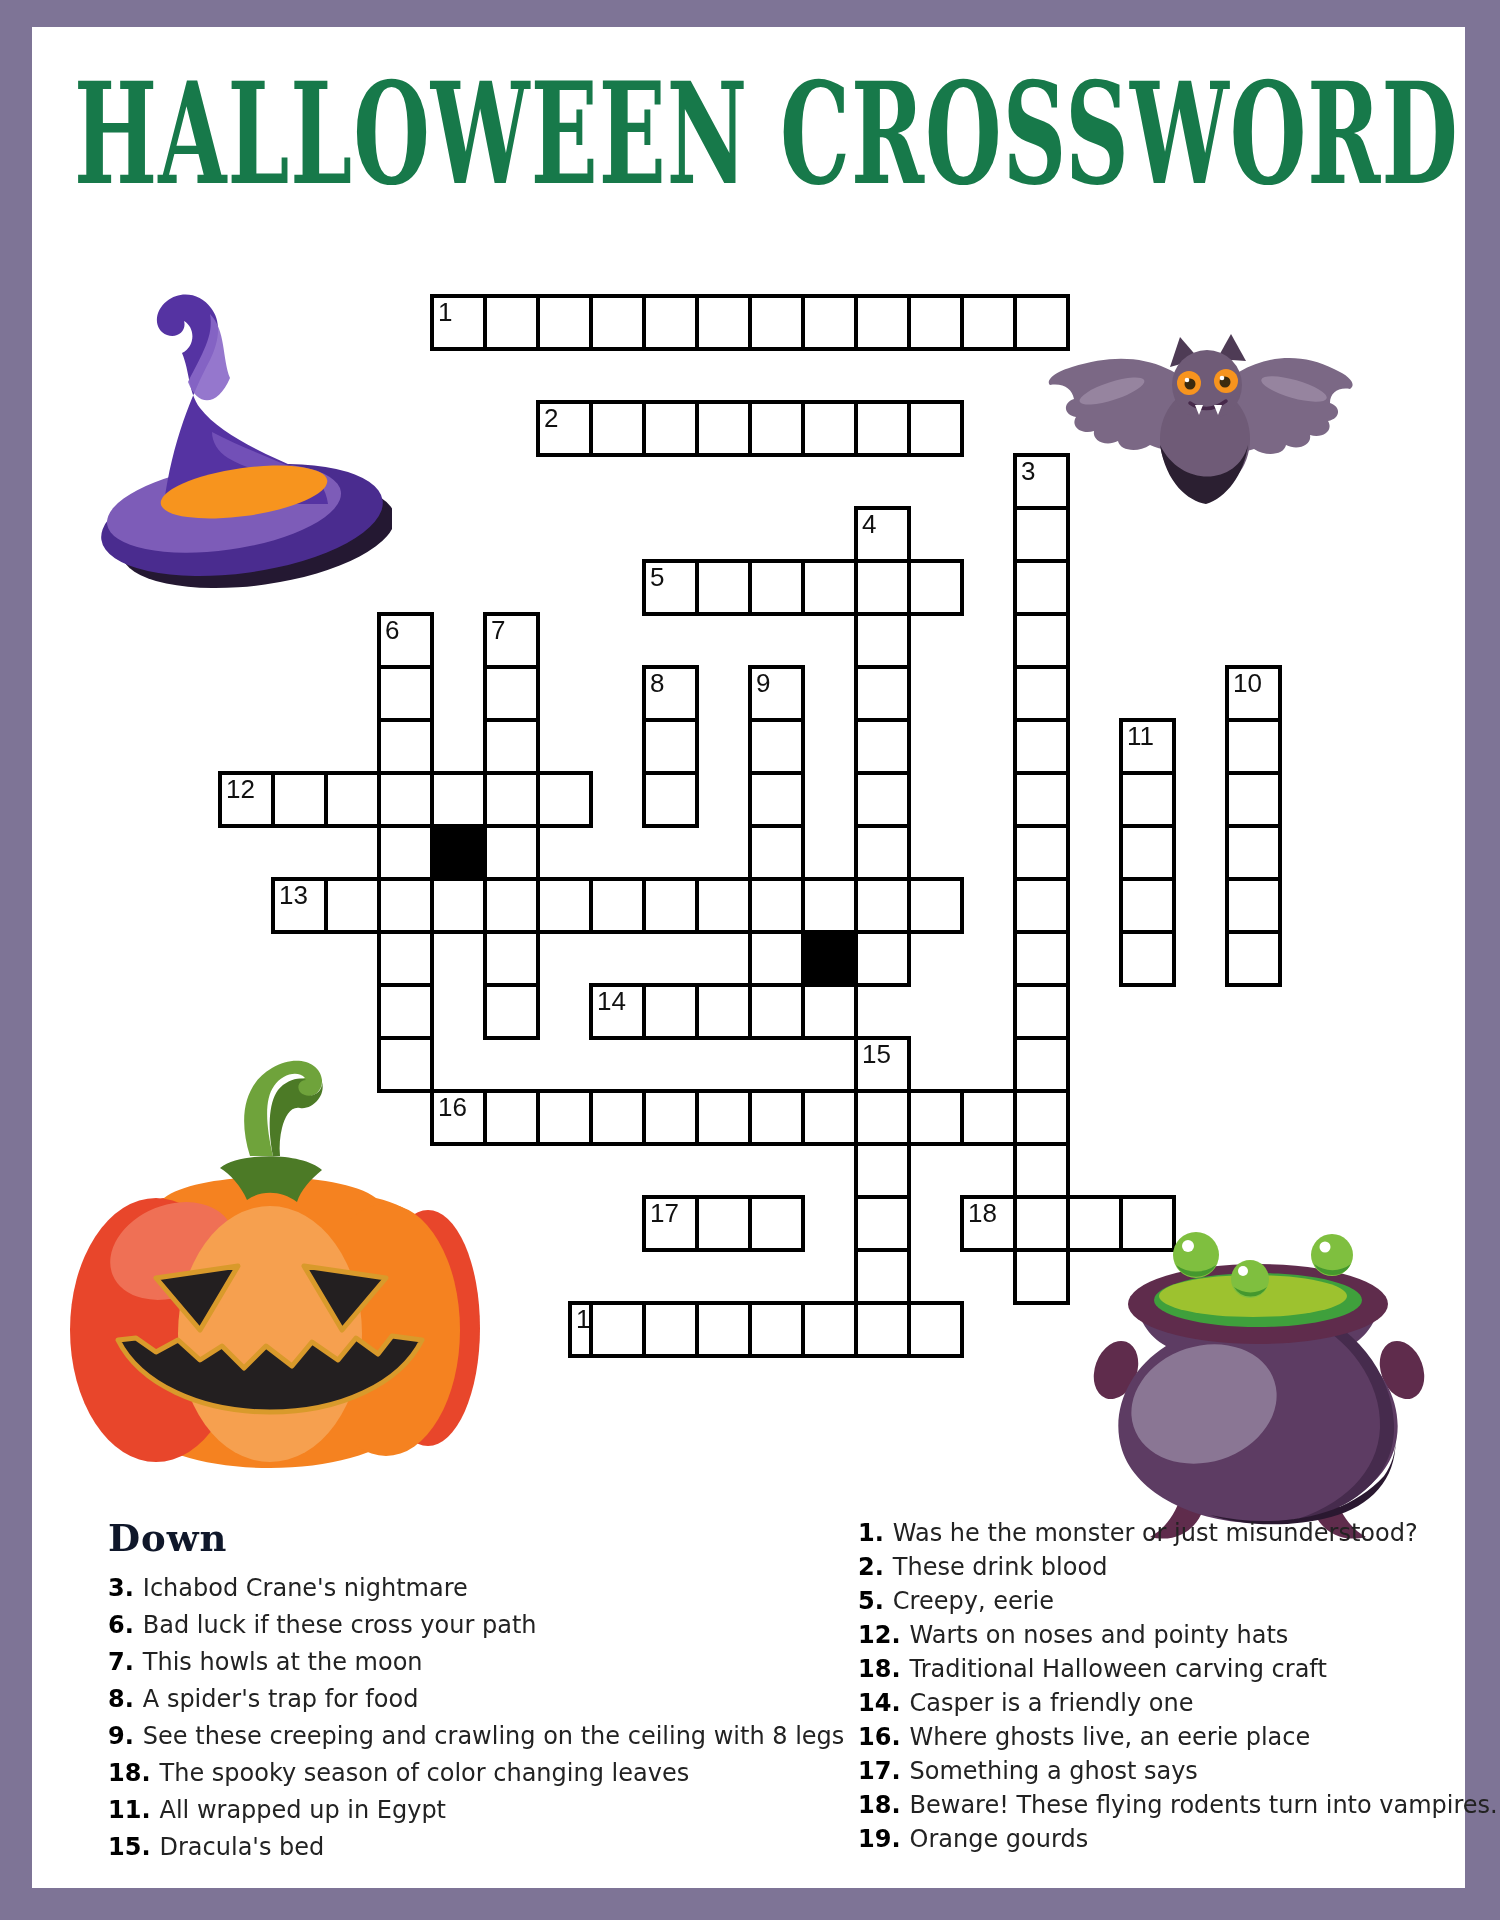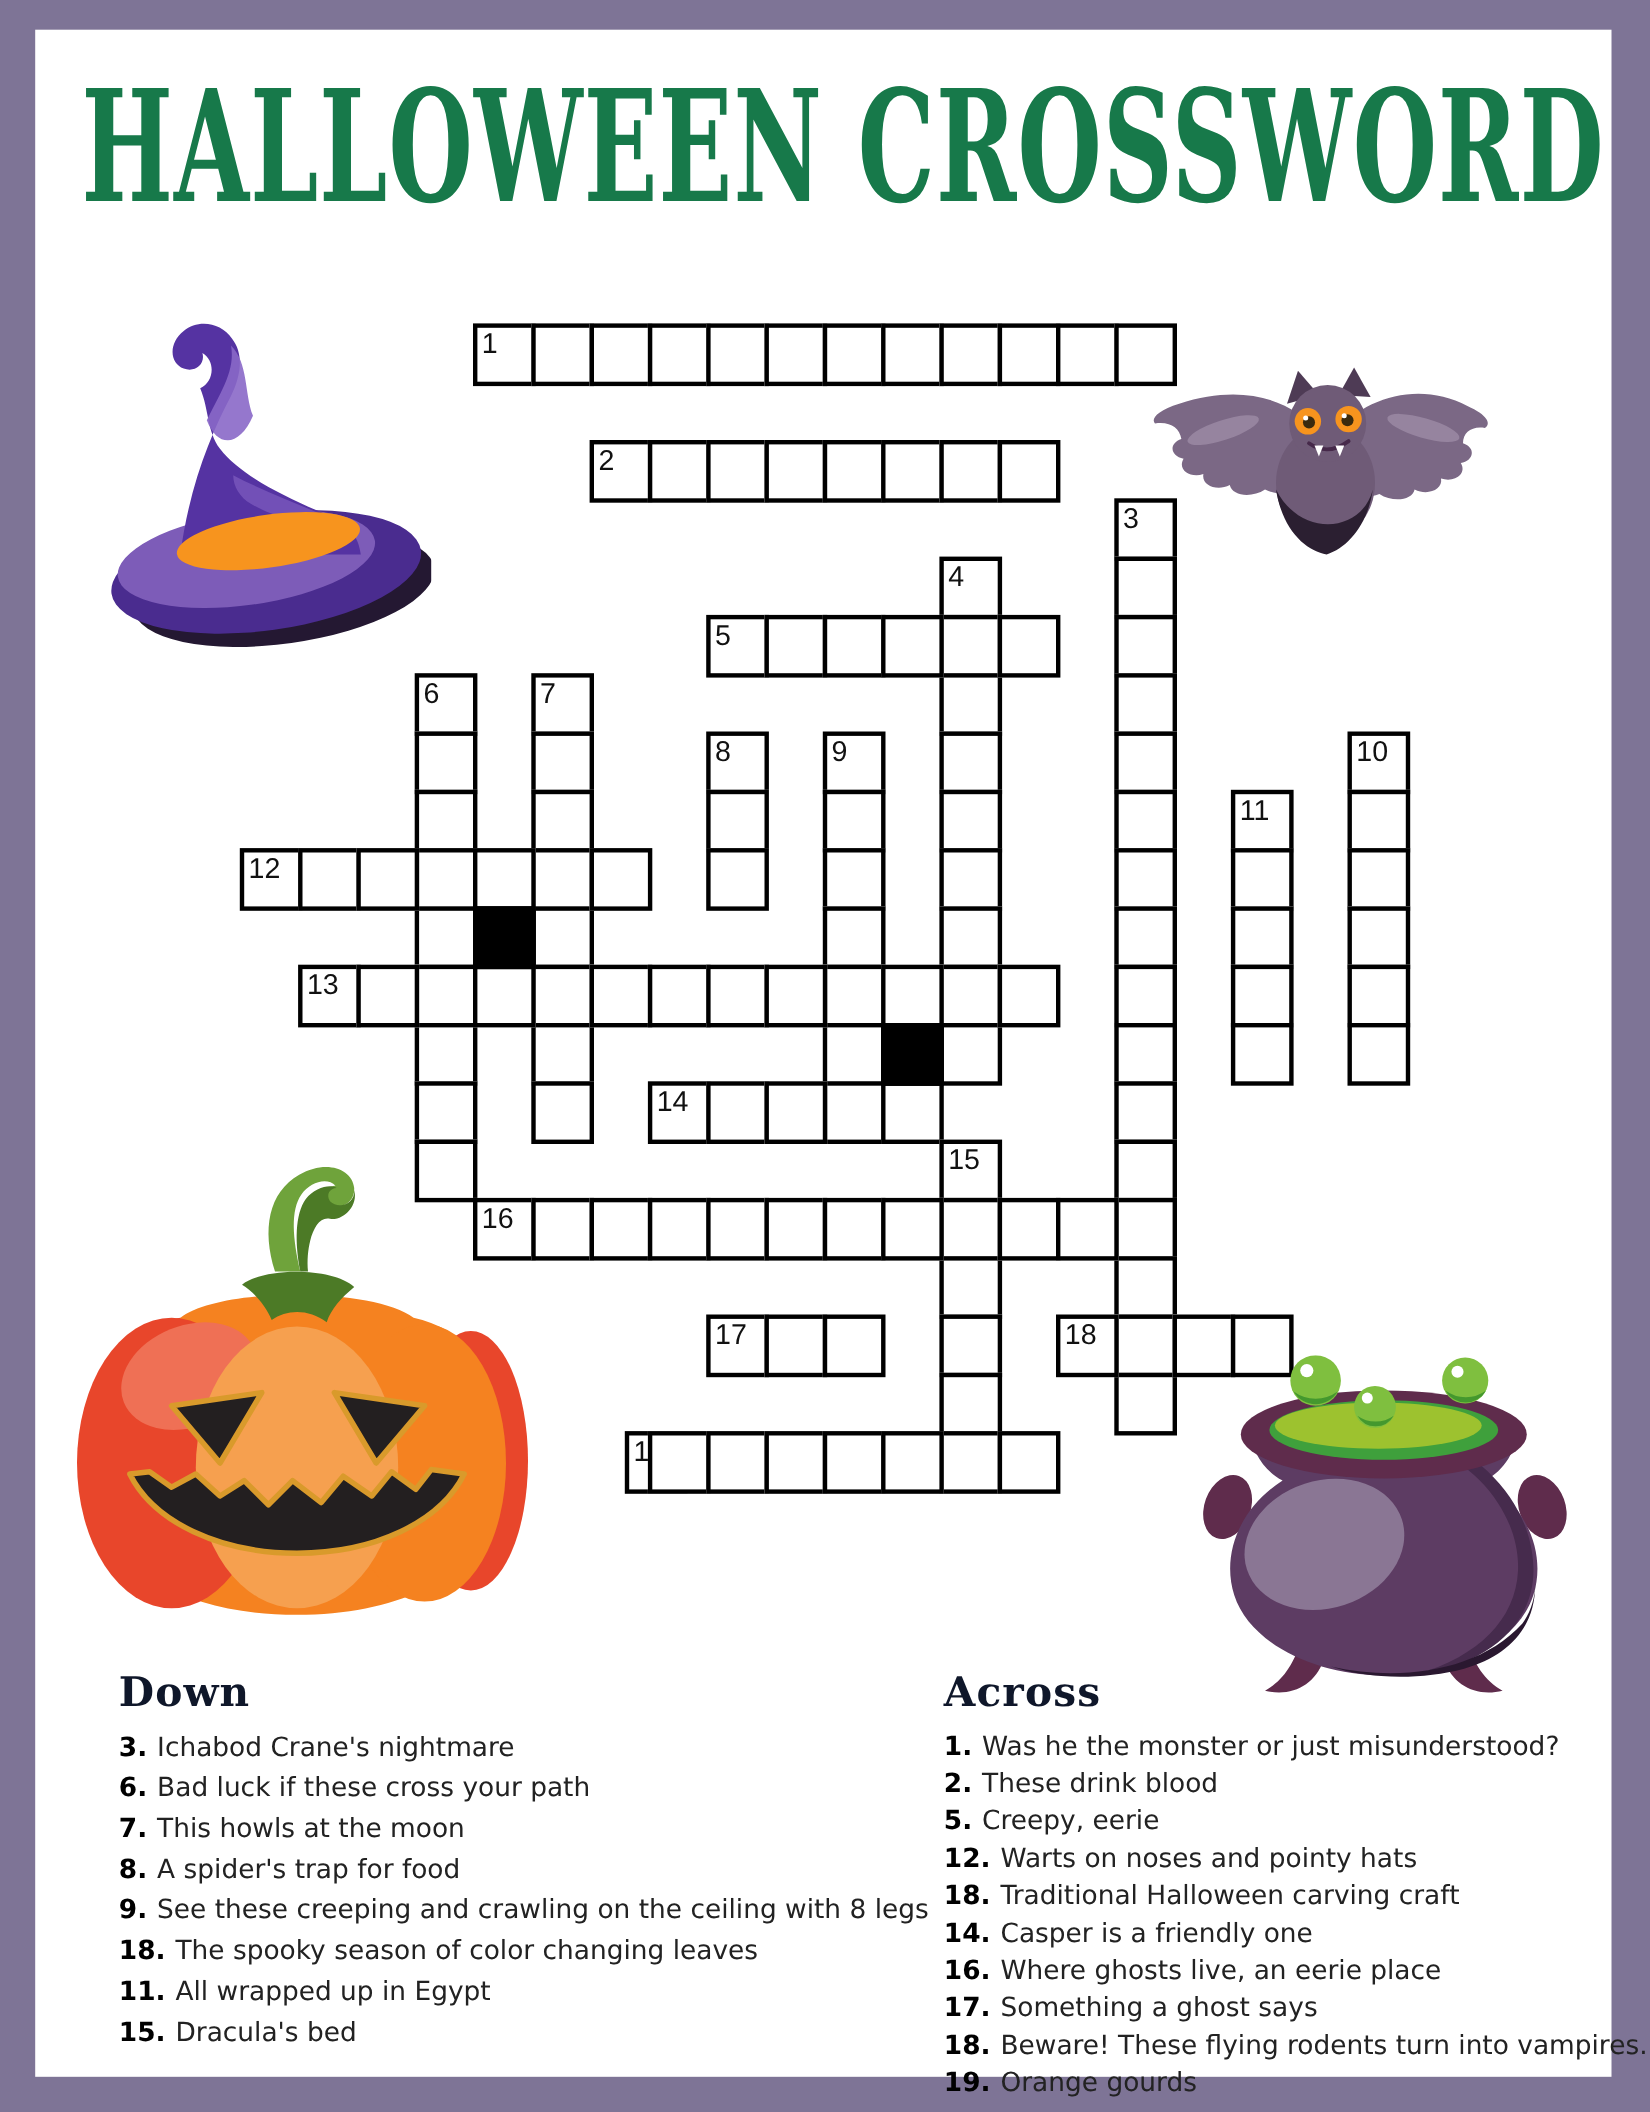--- a/index.html
+++ b/index.html
@@ -332,21 +332,20 @@
       <li><b>7.</b><span>This howls at the moon</span></li>
       <li><b>8.</b><span>A spider's trap for food</span></li>
       <li><b>9.</b><span>See these creeping and crawling on the ceiling with 8 legs</span></li>
       <li><b>18.</b><span>The spooky season of color changing leaves</span></li>
       <li><b>11.</b><span>All wrapped up in Egypt</span></li>
       <li><b>15.</b><span>Dracula's bed</span></li>
     </ul>
 </div>
 
 <div class="clue-col clues-across" style="left:858px;top:1516px;">
-  <h2>Across</h2>
   <ul id="across-list">
       <li><b>1.</b><span>Was he the monster or just misunderstood?</span></li>
       <li><b>2.</b><span>These drink blood</span></li>
       <li><b>5.</b><span>Creepy, eerie</span></li>
       <li><b>12.</b><span>Warts on noses and pointy hats</span></li>
       <li><b>18.</b><span>Traditional Halloween carving craft</span></li>
       <li><b>14.</b><span>Casper is a friendly one</span></li>
       <li><b>16.</b><span>Where ghosts live, an eerie place</span></li>
       <li><b>17.</b><span>Something a ghost says</span></li>
       <li><b>18.</b><span>Beware! These flying rodents turn into vampires.</span></li>

